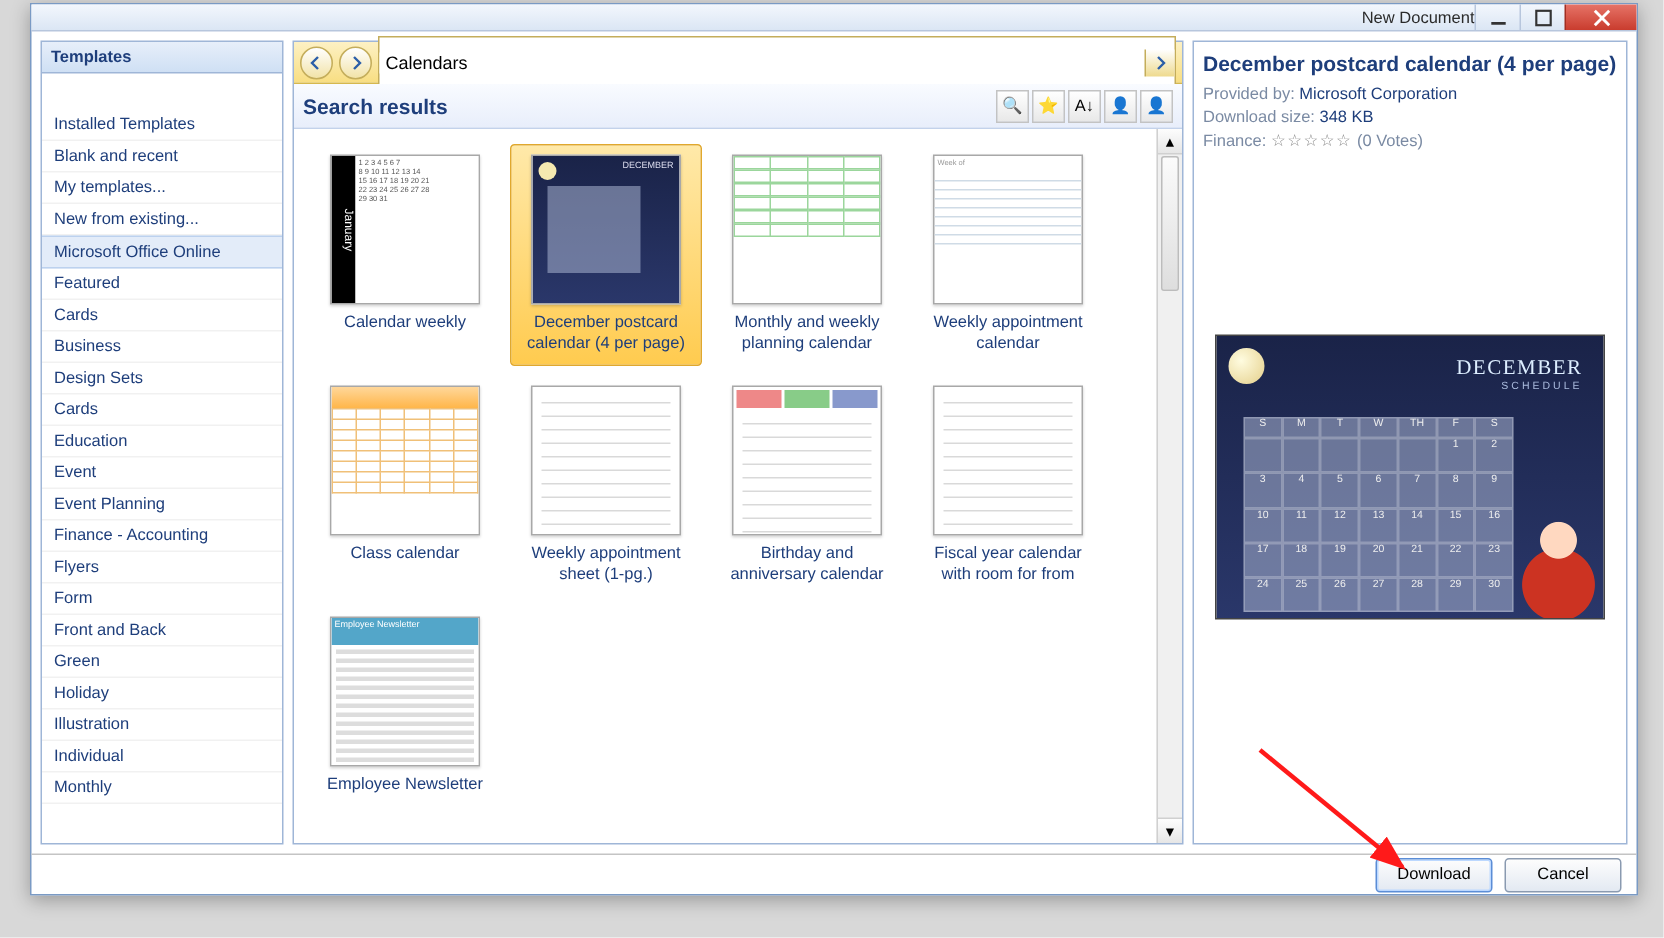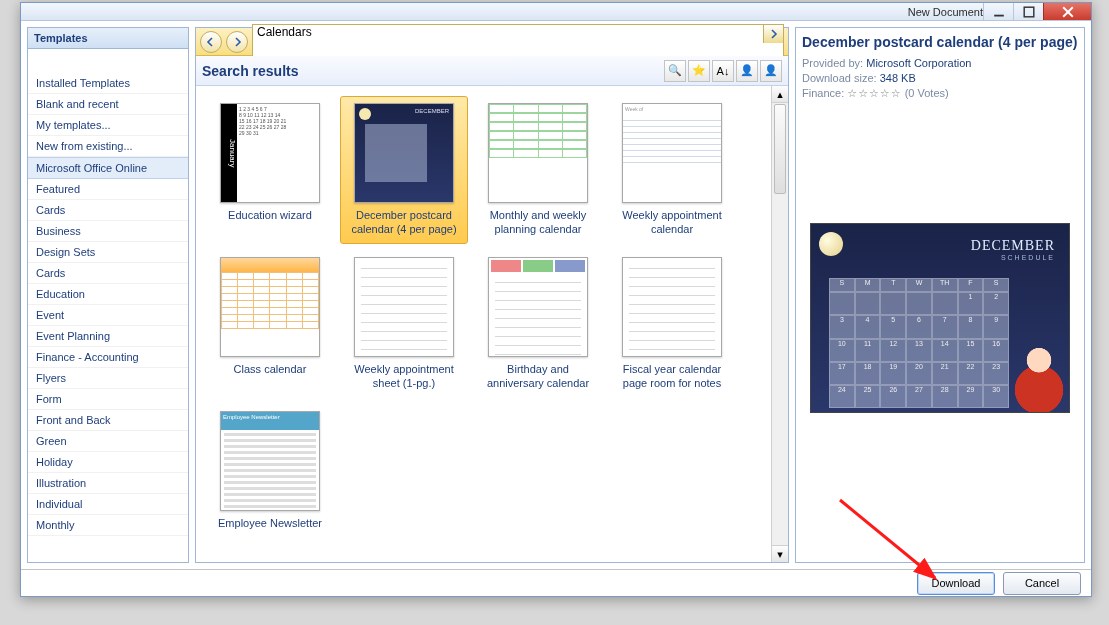--- a/index.html
+++ b/index.html
@@ -27,21 +27,21 @@
   display: flex; flex-direction: column; gap: 24px;
 }
 .side-head { background: linear-gradient(#e7effa,#cfe0f4); border-bottom:1px solid #9fb6d7; padding: 4px 6px; font-weight: bold; color: #1e3e7b; }
 .side-list { flex:1; overflow-y: auto; }
 .side-item { padding: 4px 8px; color: #1e3e7b; cursor: pointer; border-bottom:1px solid #f1f1f1; white-space: nowrap; }
 .side-item.selected { background:#e3ecf9; border-top:1px solid #bcd1ee; border-bottom:1px solid #bcd1ee; }
 
 .mainpanel { flex:1; border:1px solid #9fb6d7; display:flex; flex-direction:column; }
 .navbar { height:28px; background: linear-gradient(#fdf1c4,#f8de82); border-bottom:1px solid #d6b84e; display:flex; align-items:center; padding:2px 4px; gap:4px;}
 .nav-btn{ width:22px; height:22px; border:1px solid #c4ad5b; border-radius:50%; background:linear-gradient(#fff,#f2e3a8); display:flex; align-items:center; justify-content:center;}
-.addr { flex:1; height:36px; border:1px solid #c4ad5b; background:#fff; display:flex; align-items:flex-start; }
+.addr { flex:1; height:36px; border:1px solid #c4ad5b; background:#fff; display:flex; align-items:center; }
 .addr input{ border:none; outline:none; flex:1; font-size:12px; padding:0 4px;}
 .addr .go{ width:20px; height:18px; border-left:1px solid #c4ad5b; background:linear-gradient(#fff,#eeda8e); display:flex; align-items:center; justify-content:center;}
 
 .resultbar{ height:30px; background:linear-gradient(#f9fbff,#e8eefb); border-bottom:1px solid #c3d2eb; display:flex; align-items:center; justify-content:space-between; padding:0 6px;}
 .resultbar .label{ color:#1e3e7b; font-weight:bold; font-size:14px;}
 .tool-icons{ display:flex; gap:2px;}
 .tool-icons .ti{ width:22px; height:22px; border:1px solid #c3c3c3; background:linear-gradient(#fff,#e8e8e8); display:flex; align-items:center; justify-content:center;}
 
 .results{ flex:1; display:flex;}
 .grid{ flex:1; padding:10px; display:flex; flex-wrap:wrap; align-content:flex-start; gap:6px; overflow-y:auto;}
@@ -184,21 +184,21 @@
       </div>
       <div class="results">
         <div class="grid" id="grid">
             <div class="tile">
               <div class="thumb">
                 <div class="th-calwiz" style="width: 100%; height: 100%;">
                   <div class="tab">January</div>
                   <div class="body">1 2 3 4 5 6 7<br>8 9 10 11 12 13 14<br>15 16 17 18 19 20 21<br>22 23 24 25 26 27 28<br>29 30 31</div>
                 </div>
               </div>
-              <div class="cap">Education wizard</div>
+              <div class="cap">Calendar weekly</div>
             </div>
             <div class="tile selected">
               <div class="thumb">
                 <div class="th-dec" style="width: 100%; height: 100%;">
                   <div class="moon"></div>
                   <div class="lbl">DECEMBER</div>
                   <div class="mini"></div>
                 </div>
               </div>
               <div class="cap">December postcard calendar (4 per page)</div>
@@ -440,21 +440,21 @@
                   <div class="ln"></div>
                   <div class="ln"></div>
                   <div class="ln"></div>
                   <div class="ln"></div>
                   <div class="ln"></div>
                   <div class="ln"></div>
                   <div class="ln"></div>
                   <div class="ln"></div>
                 </div>
               </div>
-              <div class="cap">Fiscal year calendar page room for notes</div>
+              <div class="cap">Fiscal year calendar with room for from</div>
             </div>
             <div class="tile">
               <div class="thumb">
                 <div class="th-news" style="width: 100%; height: 100%;">
                   <div class="bar">Employee Newsletter</div>
                   <div class="bd">
                     <div class="ln"></div>
                     <div class="ln"></div>
                     <div class="ln"></div>
                     <div class="ln"></div>

